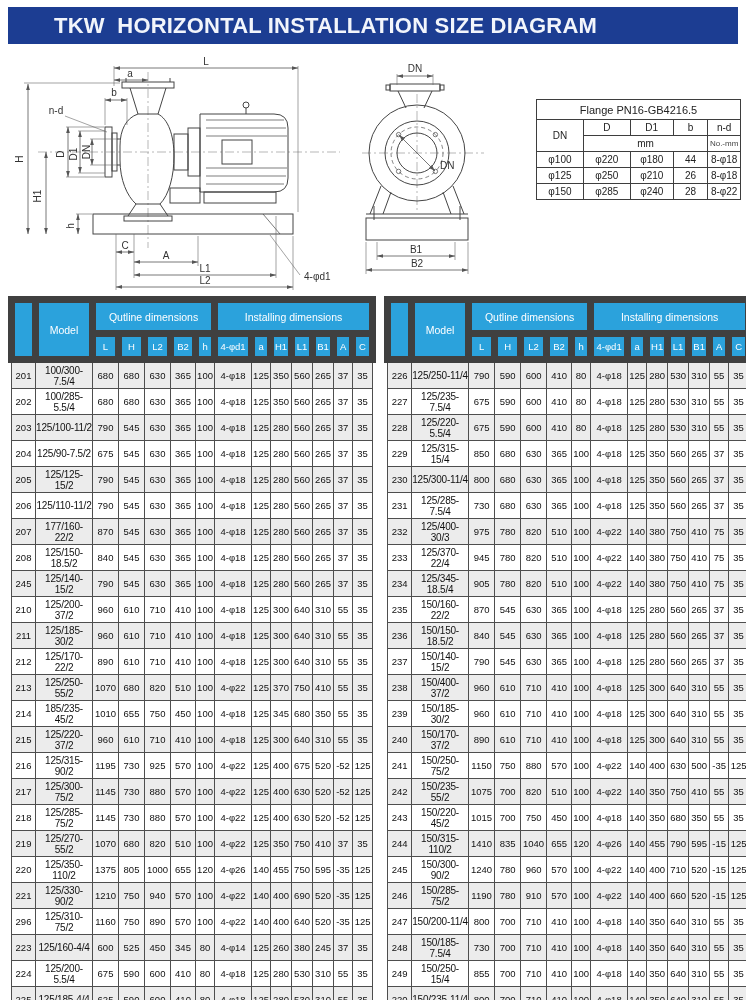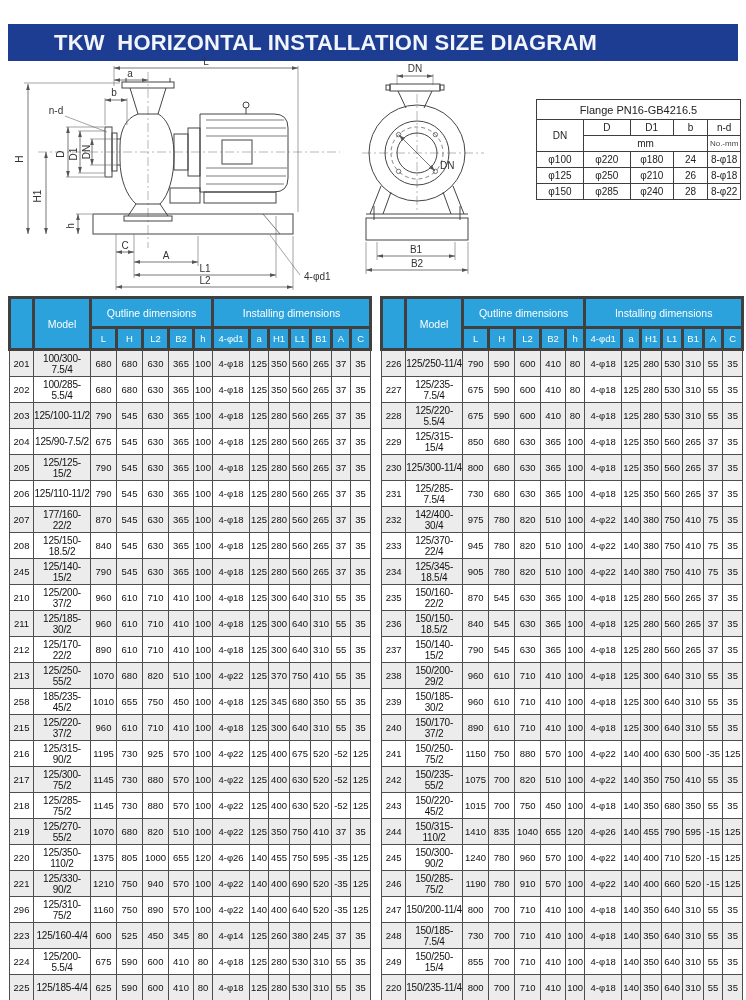--- a/index.html
+++ b/index.html
@@ -2,21 +2,21 @@
 <html><head>
 <meta charset="utf-8">
 <style>
   html,body{margin:0;padding:0;}
   body{
     width:746px;height:1000px;position:relative;background:#ffffff;
     font-family:"Liberation Sans",sans-serif;color:#111;overflow:hidden;
   }
   
   .title-bar{
-    position:absolute;left:8px;top:24px;width:730px;height:37px;
+    position:absolute;left:8px;top:7px;width:730px;height:37px;
     background:#1c3d92;color:#f2f5fb;display:flex;align-items:center;
     padding-left:46px;box-sizing:border-box;
     font-size:22px;font-weight:bold;white-space:pre;letter-spacing:.2px;
   }
   
   svg{position:absolute;}
   svg text{font-family:"Liberation Sans",sans-serif;font-size:10px;fill:#333;}
   .ln{stroke:#454545;fill:none;stroke-width:1;}
   .lnt{stroke:#454545;fill:none;stroke-width:.7;}
   .dim{stroke:#555;fill:none;stroke-width:.8;}
@@ -25,21 +25,21 @@
   .dash{stroke:#555;fill:none;stroke-width:.7;stroke-dasharray:4 3;}
   
   .flange-wrap{position:absolute;left:536px;top:99px;width:205px;}
   table.flange{width:100%;border-collapse:collapse;table-layout:fixed;font-size:10px;color:#222;}
   .flange th,.flange td{border:1px solid #3e3e3e;text-align:center;padding:0;height:15px;font-weight:normal;background:#fff;}
   .flange .t th{font-size:11px;height:19px;}
   .flange .small{font-size:8px;color:#444;}
   
   .tables{position:absolute;left:8px;top:296px;display:flex;gap:8px;}
   table.dim-table{border-collapse:collapse;table-layout:fixed;width:361px;font-size:9.5px;color:#101010;}
-  .dim-table th{background:#2ba2dc;color:#fdfeff;font-weight:normal;border:3px solid #404040;padding:0;}
+  .dim-table th{background:#2ba2dc;color:#fdfeff;font-weight:normal;border:7px solid #404040;padding:0;}
   .dim-table tr.h1 th{height:27px;font-size:10.5px;}
   .dim-table tr.h2 th{height:19px;font-size:9.5px;}
   .dim-table td{border:1px solid #4e4e4e;text-align:center;height:25px;padding:0;}
   .dim-table tbody tr:nth-child(odd) td{background:#ececec;}
   .dim-table tbody tr:nth-child(even) td{background:#ffffff;}
   .dim-table td.model{font-size:10px;letter-spacing:-.2px;}
 </style>
 </head>
 <body>
 
@@ -220,21 +220,21 @@
       <tr>
         <th colspan="3">mm</th>
         <th class="small">No.-mm</th>
       </tr>
     </thead>
     <tbody>
         <tr>
           <td>φ100</td>
           <td>φ220</td>
           <td>φ180</td>
-          <td>24</td>
+          <td>44</td>
           <td>8-φ18</td>
         </tr>
         <tr>
           <td>φ125</td>
           <td>φ250</td>
           <td>φ210</td>
           <td>26</td>
           <td>8-φ18</td>
         </tr>
         <tr>
@@ -492,21 +492,21 @@
           <td>100</td>
           <td>4-φ22</td>
           <td>125</td>
           <td>370</td>
           <td>750</td>
           <td>410</td>
           <td>55</td>
           <td>35</td>
         </tr>
         <tr>
-          <td>258</td>
+          <td>214</td>
           <td class="model">185/235-45/2</td>
           <td>1010</td>
           <td>655</td>
           <td>750</td>
           <td>450</td>
           <td>100</td>
           <td>4-φ18</td>
           <td>125</td>
           <td>345</td>
           <td>680</td>
@@ -824,21 +824,21 @@
           <td>4-φ18</td>
           <td>125</td>
           <td>350</td>
           <td>560</td>
           <td>265</td>
           <td>37</td>
           <td>35</td>
         </tr>
         <tr>
           <td>232</td>
-          <td class="model">142/400-30/4</td>
+          <td class="model">125/400-30/3</td>
           <td>975</td>
           <td>780</td>
           <td>820</td>
           <td>510</td>
           <td>100</td>
           <td>4-φ22</td>
           <td>140</td>
           <td>380</td>
           <td>750</td>
           <td>410</td>
@@ -920,21 +920,21 @@
           <td>4-φ18</td>
           <td>125</td>
           <td>280</td>
           <td>560</td>
           <td>265</td>
           <td>37</td>
           <td>35</td>
         </tr>
         <tr>
           <td>238</td>
-          <td class="model">150/200-29/2</td>
+          <td class="model">150/400-37/2</td>
           <td>960</td>
           <td>610</td>
           <td>710</td>
           <td>410</td>
           <td>100</td>
           <td>4-φ18</td>
           <td>125</td>
           <td>300</td>
           <td>640</td>
           <td>310</td>

